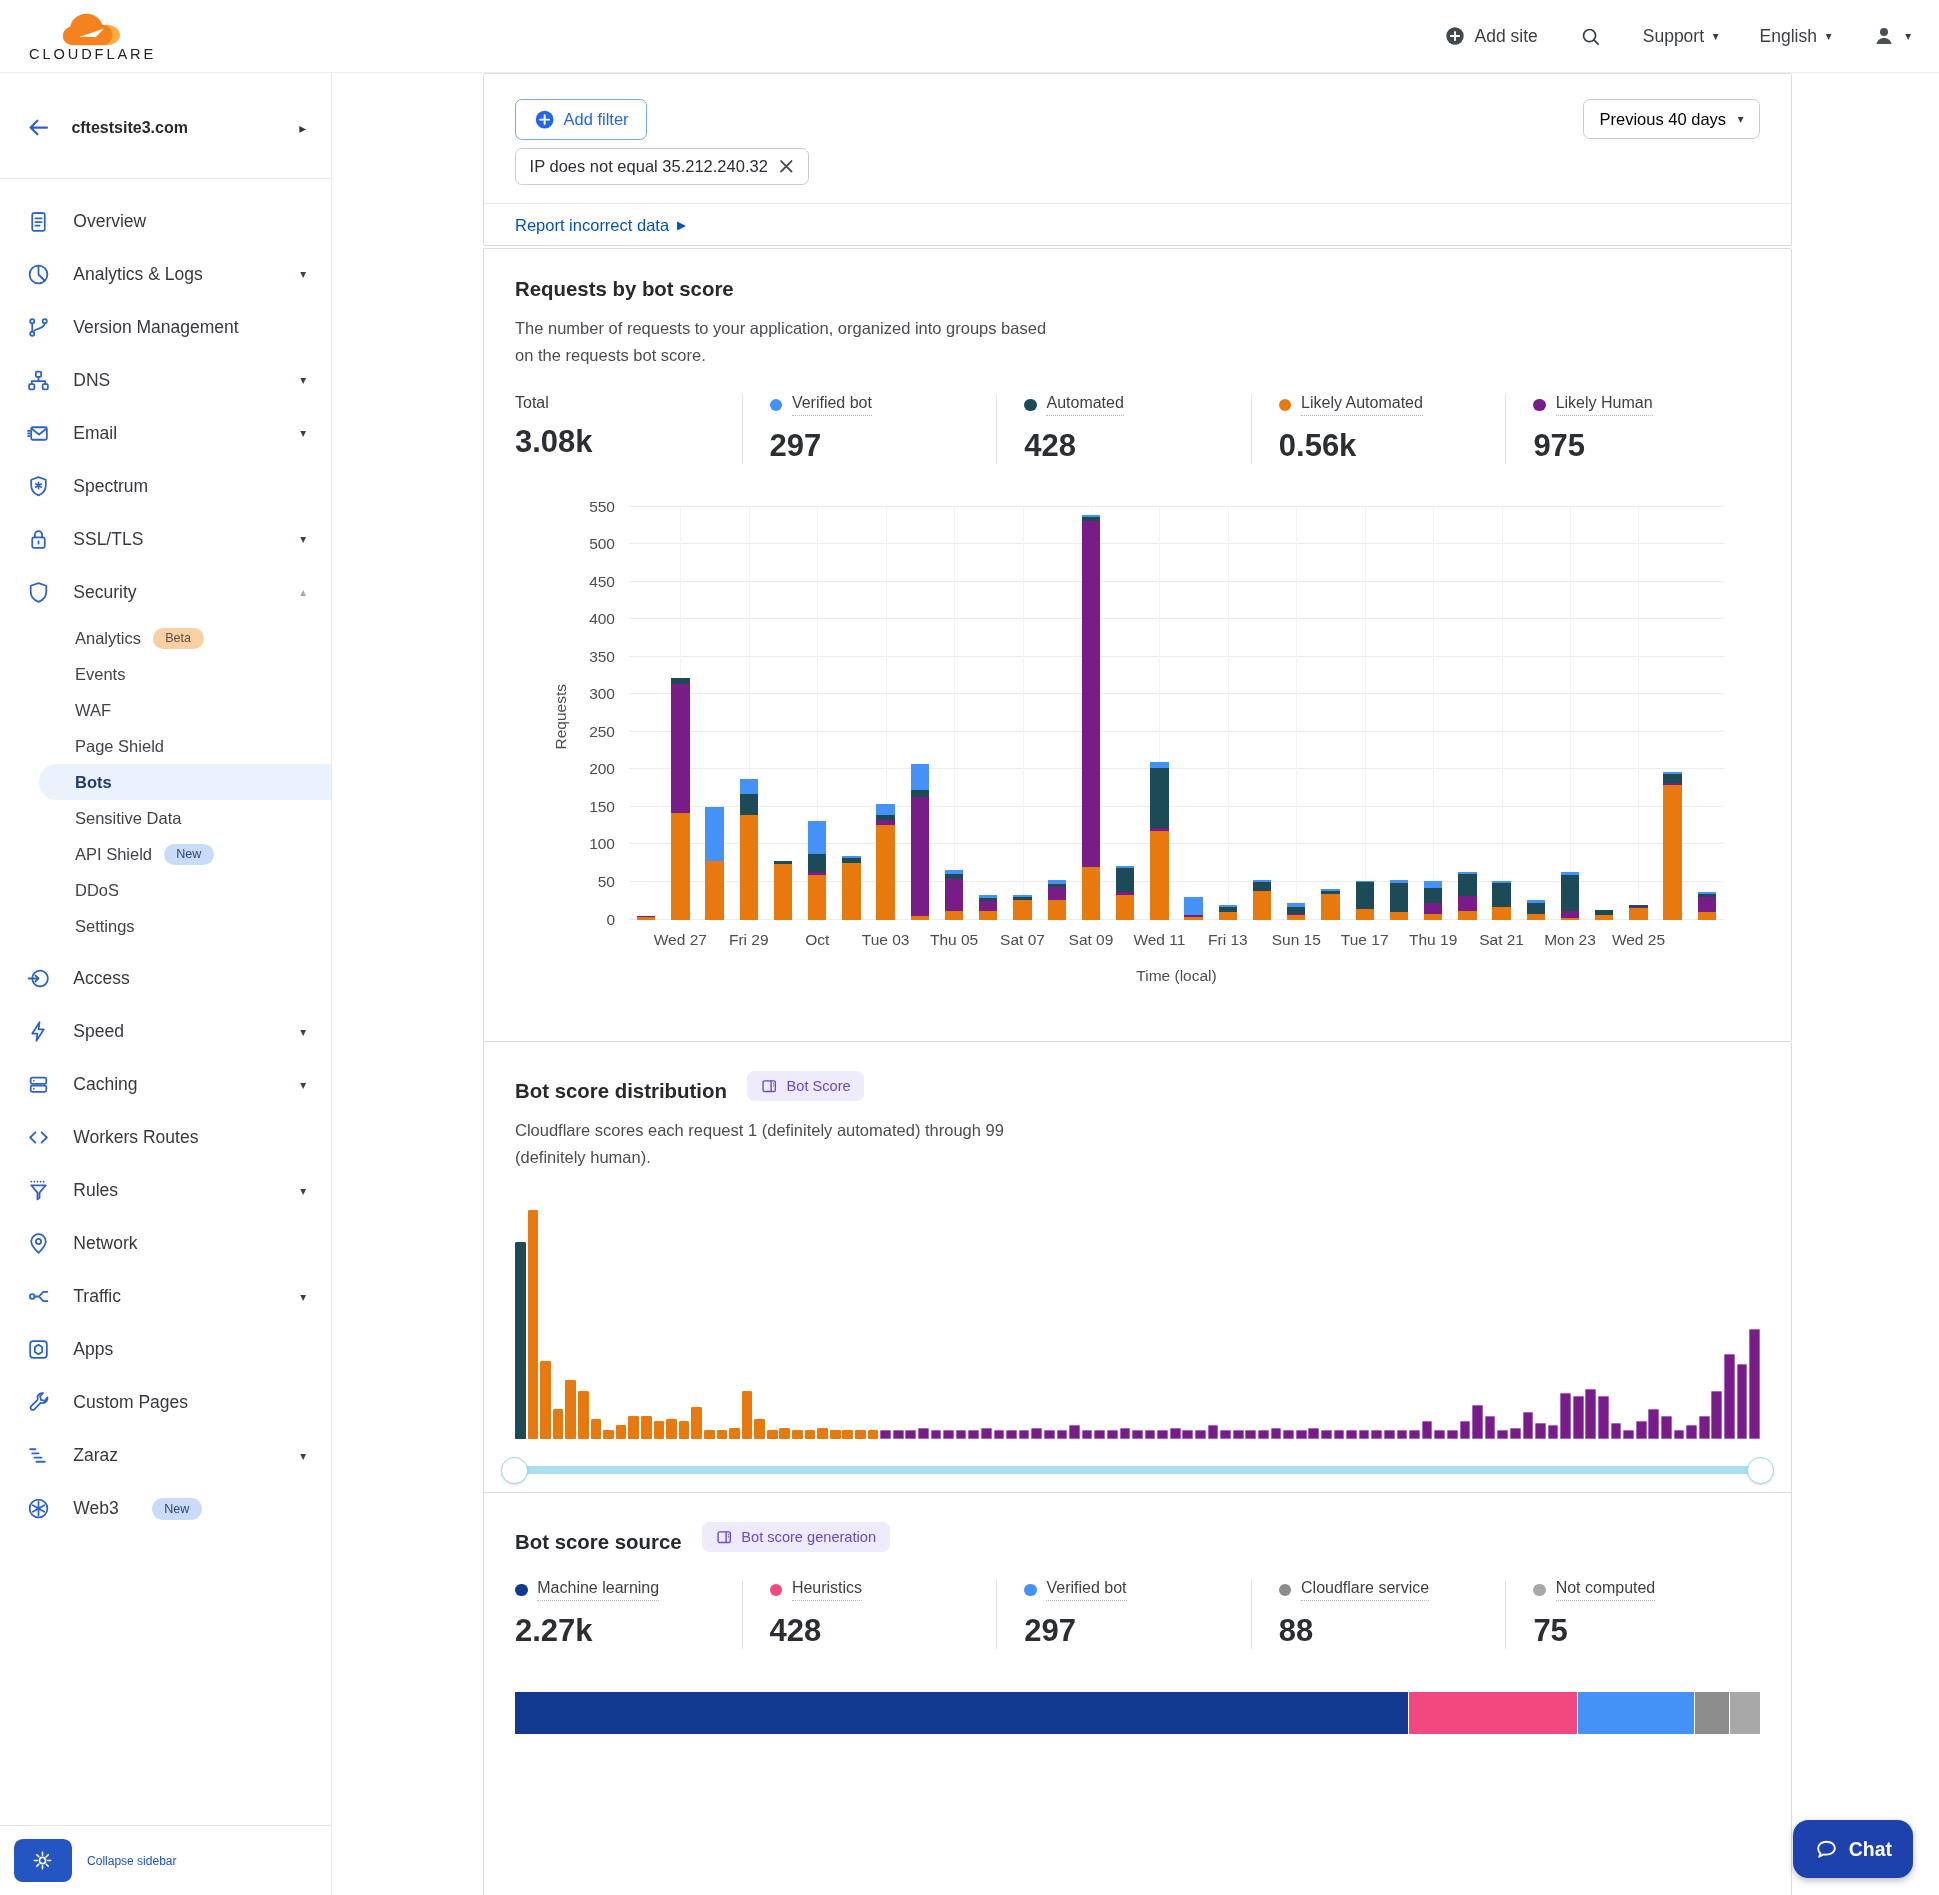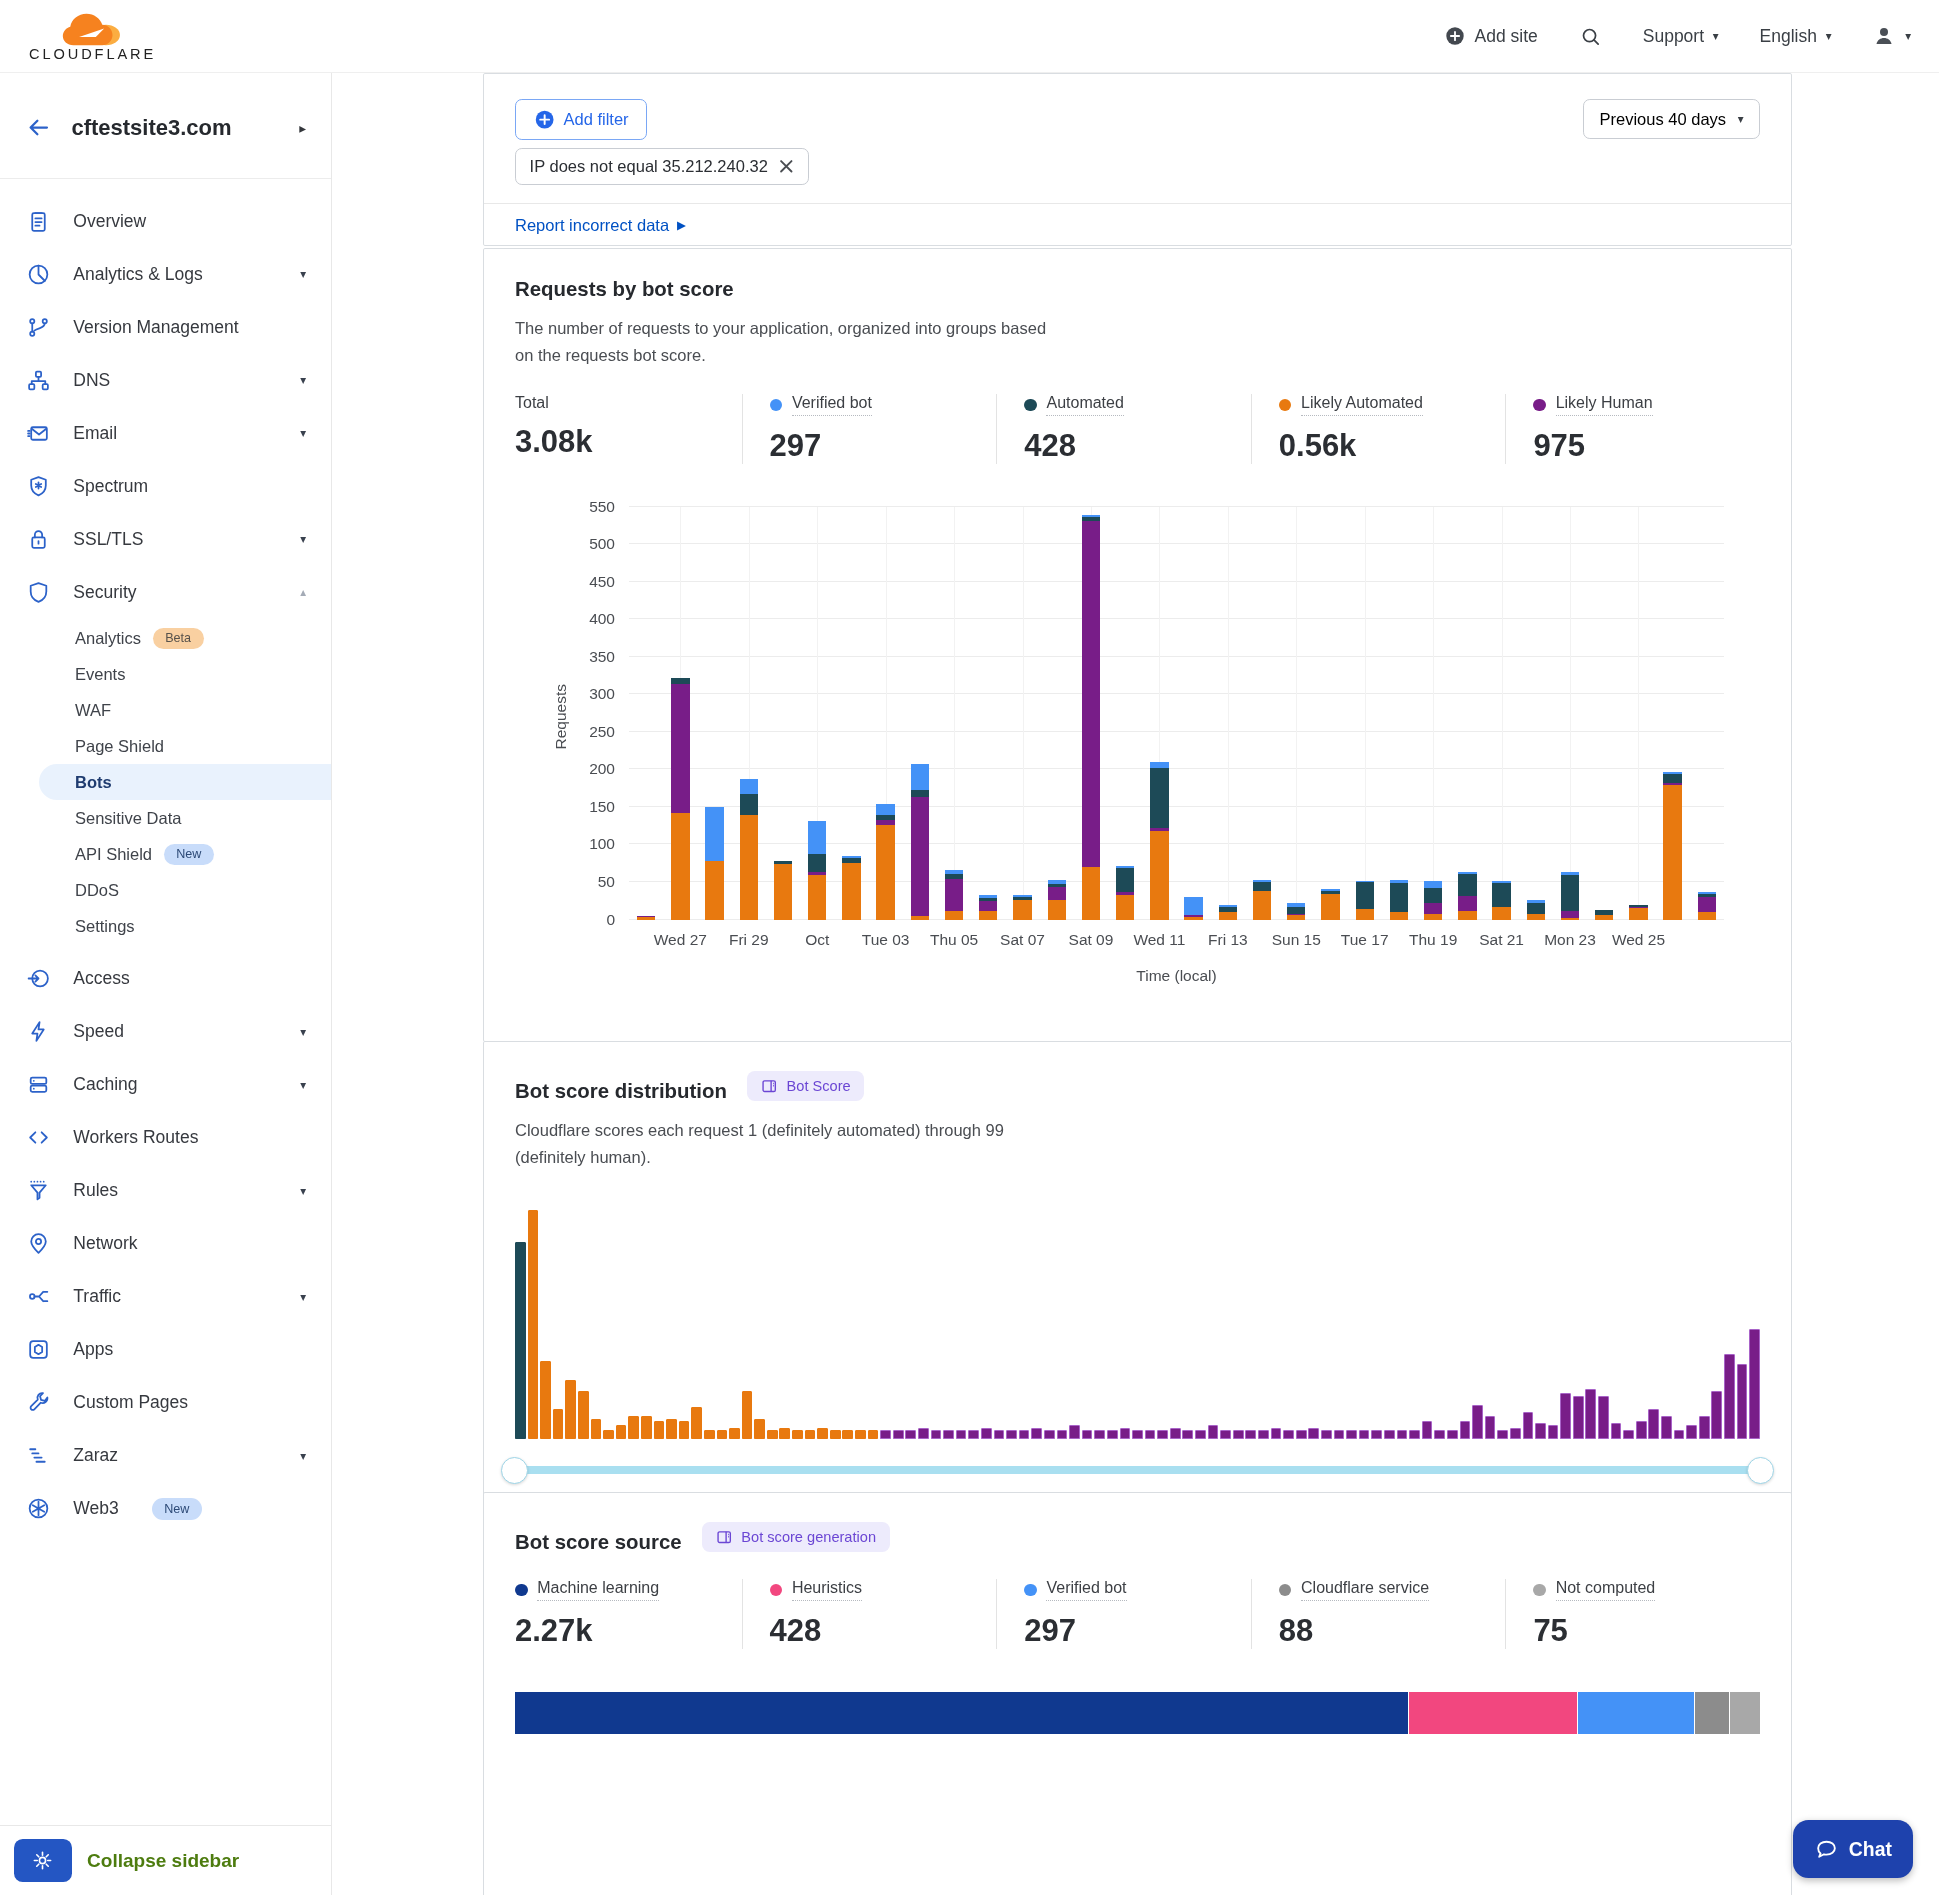--- a/index.html
+++ b/index.html
@@ -13,39 +13,39 @@
   .logo-text { font-size:14.6px; font-weight:normal; letter-spacing:2.9px; color:#222; margin-top:-1.9px; }
   .hdr-right { display:flex; align-items:center; gap:41px; font-size:17.5px; color:#3a3f45; }
   .hdr-item { display:flex; align-items:center; gap:8.7px; cursor:pointer; }
   .caret { font-size:11.6px; color:#3a3f45; }
   .icon { display:inline-flex; align-items:center; justify-content:center; }
 
   
   aside { position:absolute; top:73px; left:0; width:332px; bottom:0; border-right:1px solid #e8e8e8;
           display:flex; flex-direction:column; background:#fff; }
   .site-row { display:flex; align-items:center; gap:19.4px; padding:41px 25px 37px 25px; border-bottom:1px solid #ececec; }
-  .site-name { font-size:22px; font-weight:bold; color:#26292e; flex:1; }
+  .site-name { font-size:16px; font-weight:bold; color:#26292e; flex:1; }
   .site-caret { color:#33363b; font-size:13.6px; }
   nav { flex:1; overflow:hidden; padding-top:15.5px; }
   .nav-item { height:53px; display:flex; align-items:center; gap:21.3px; padding:0 25px; font-size:17.5px;
               color:#36393f; cursor:pointer; }
   .nav-item .nicon { width:27px; color:#2c62c9; }
   .nav-caret { margin-left:auto; font-size:11.6px; color:#39414e; }
   .nav-caret.up { color:#a4abb6; }
   .nav-children { margin:1.9px 0 7.8px 0; }
   .nav-child { height:36px; display:flex; align-items:center; padding-left:75px; font-size:16.5px; color:#3f434a; cursor:pointer; }
   .nav-child.active { font-weight:bold; color:#1f3c70; background:#e9f2fd; border-radius:21.3px 0 0 21.3px;
                       margin-left:39px; padding-left:36px; }
   .badge { font-size:12.6px; padding:3.9px 12.6px; border-radius:12.6px; margin-left:11.6px; font-weight:normal; }
   .badge.beta { background:#f9d0a1; color:#57524b; }
   .badge.new  { background:#c8dcfa; color:#2d4a77; }
   .collapse-bar { border-top:1px solid #e8e8e8; height:70px; display:flex; align-items:center; gap:15.5px; padding:0 13.6px; }
   .gear-btn { width:58px; height:43px; background:#2456c3; border-radius:8.7px; color:#fff; display:flex;
               align-items:center; justify-content:center; cursor:pointer; }
-  .collapse-label { font-size:19px; color:#4d7c0f; cursor:pointer;font-weight:bold; }
+  .collapse-label { font-size:12px; color:#1d4ed8; cursor:pointer; }
 
   
   main { position:absolute; left:483px; top:73px; width:1310px; }
   .card { position:absolute; left:0; width:1309px; background:#fff; border:1px solid #d9dde1; border-radius:1.9px; }
   .card-a { top:0; height:173px; }
   .card-b { top:175px; height:794px; }
   .card-c { top:968px; height:523px; }
   .card-d { top:1419px; height:485px; }
 
   

